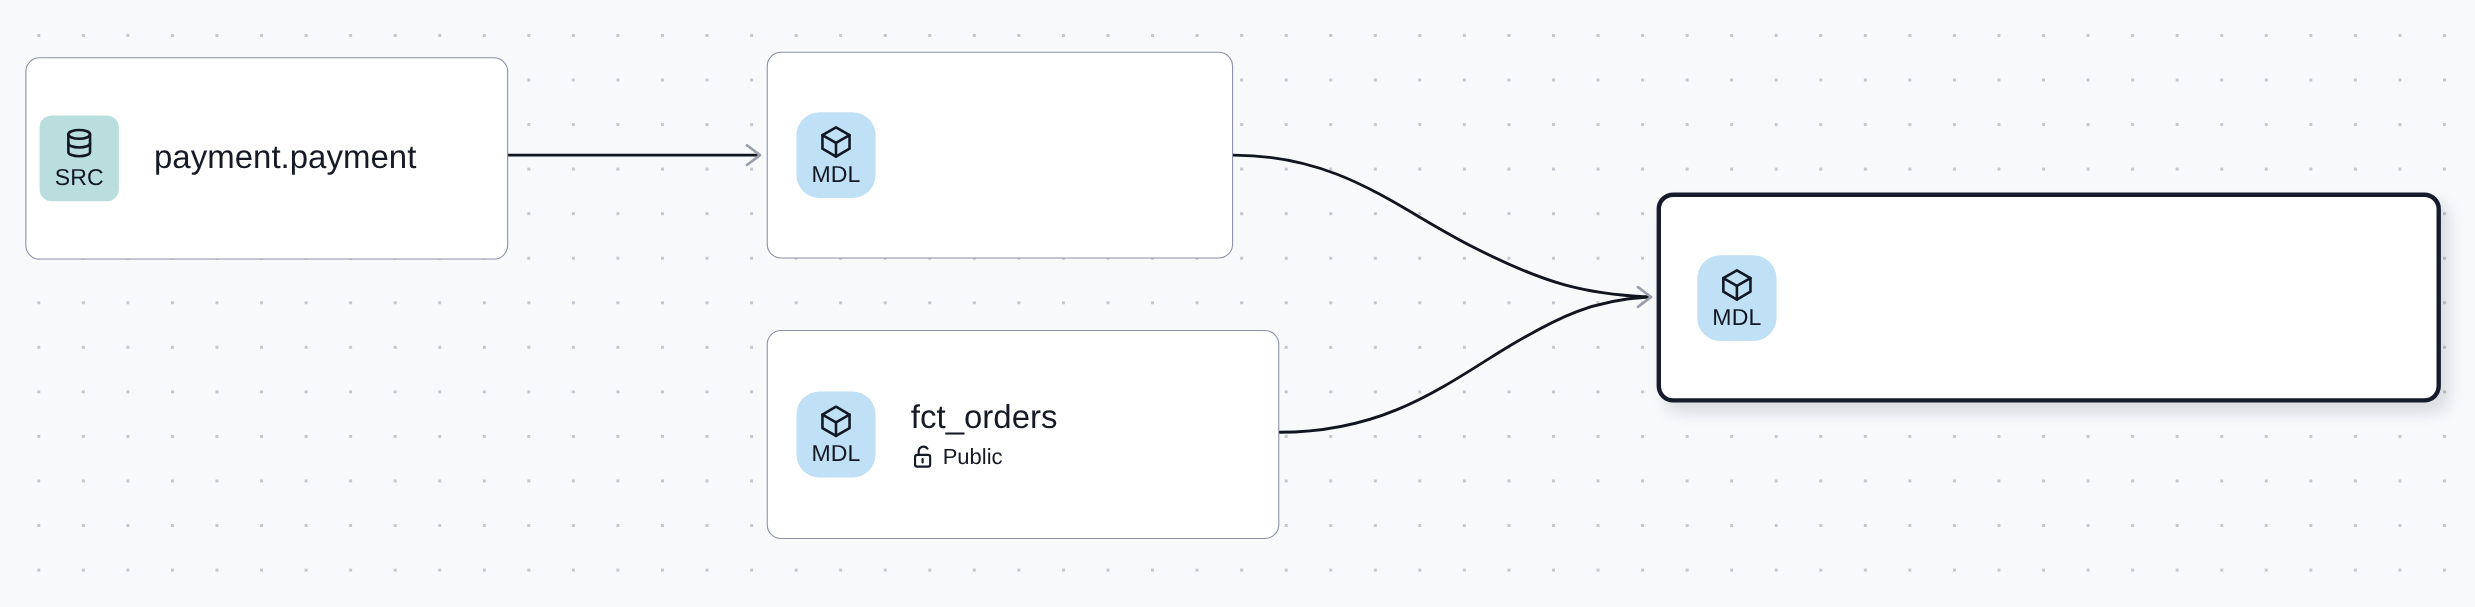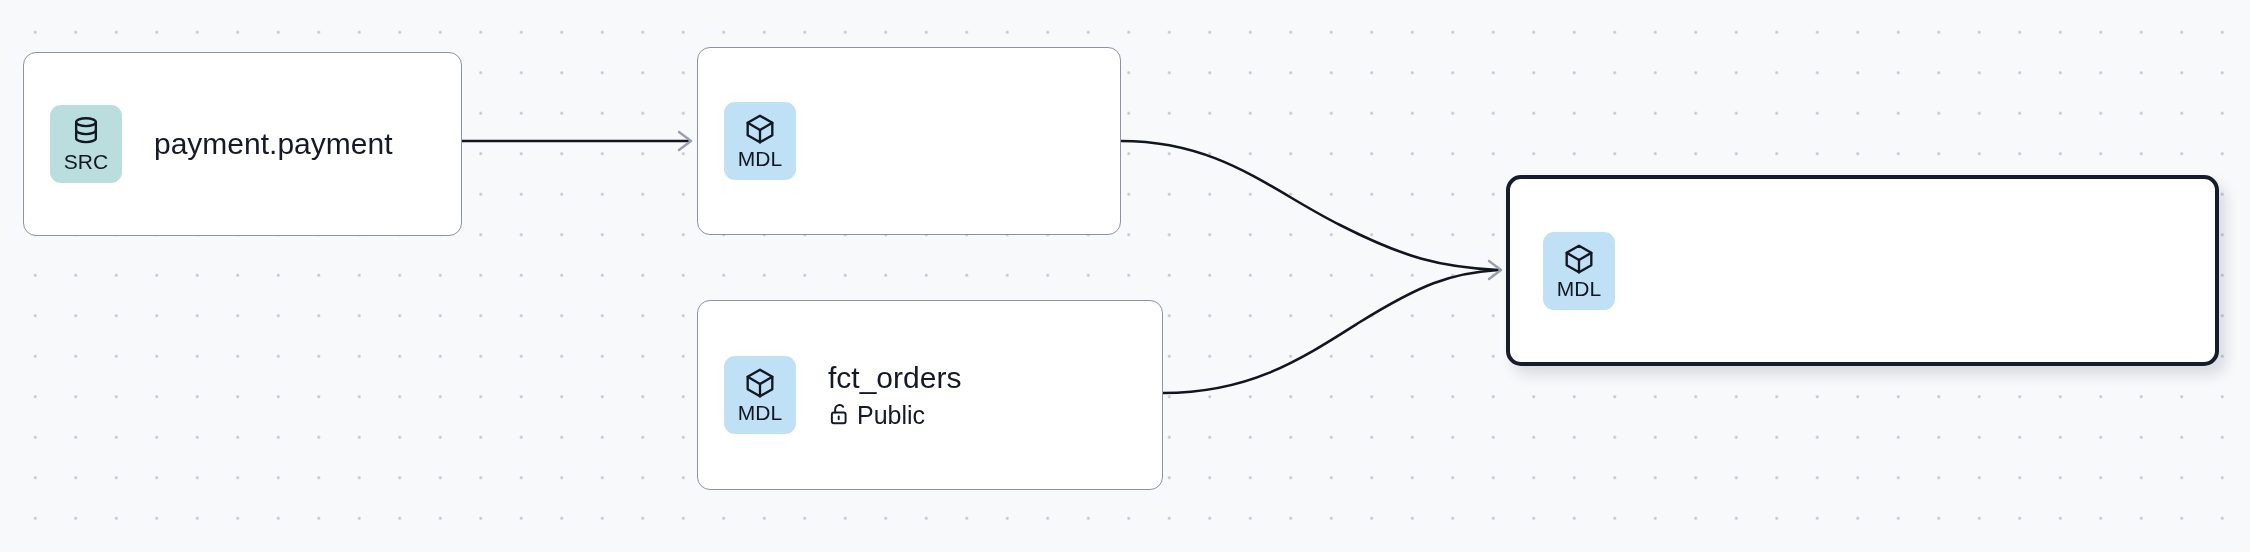--- a/index.html
+++ b/index.html
@@ -50,21 +50,21 @@
     width: 72px;
     height: 78px;
     border-radius: 11px;
     display: flex;
     flex-direction: column;
     align-items: center;
     justify-content: center;
     gap: 1px;
   }
   .badge.src { background: #b9dedd; }
-  .badge.mdl { background: #bfe0f5; }
+  .badge.mdl { background: #bfe0f5; border-radius: 21px; }
   .badge .glyph {
     display: block;
     height: 34px;
     line-height: 0;
   }
   .badge .code {
     font-size: 21px;
     line-height: 1;
     color: #121724;
     letter-spacing: 0.1px;
@@ -78,31 +78,31 @@
     min-width: 0;
   }
   .node-title {
     font-size: 30px;
     line-height: 1.12;
     color: #151a26;
     white-space: nowrap;
   }
   .node-sub {
     display: flex;
-    align-items: flex-start;
+    align-items: flex-end;
     gap: 8px;
     margin-top: 7px;
-    font-size: 25px;
+    font-size: 20px;
     line-height: 1.1;
     color: #151a26;
   }
   .node-sub .lock-glyph { line-height: 0; display: block; }
 
   
-  #node-source     { left: 23px;   top: 52px;  width: 439px; height: 184px; padding-left: 26px; }
+  #node-source     { left: 23px;   top: 52px;  width: 439px; height: 184px; padding-left: 12px; }
   #node-stg        { left: 697px;  top: 47px;  width: 424px; height: 188px; padding-left: 26px; }
   #node-fct        { left: 697px;  top: 300px; width: 466px; height: 190px; padding-left: 26px; }
   #node-agg        { left: 1506px; top: 175px; width: 713px; height: 191px; padding-left: 33px; }
 </style>
 </head>
 <body>
 
 <div id="canvas">
 
   <svg id="edge-layer" viewBox="0 0 2250 552" width="2250" height="552">

